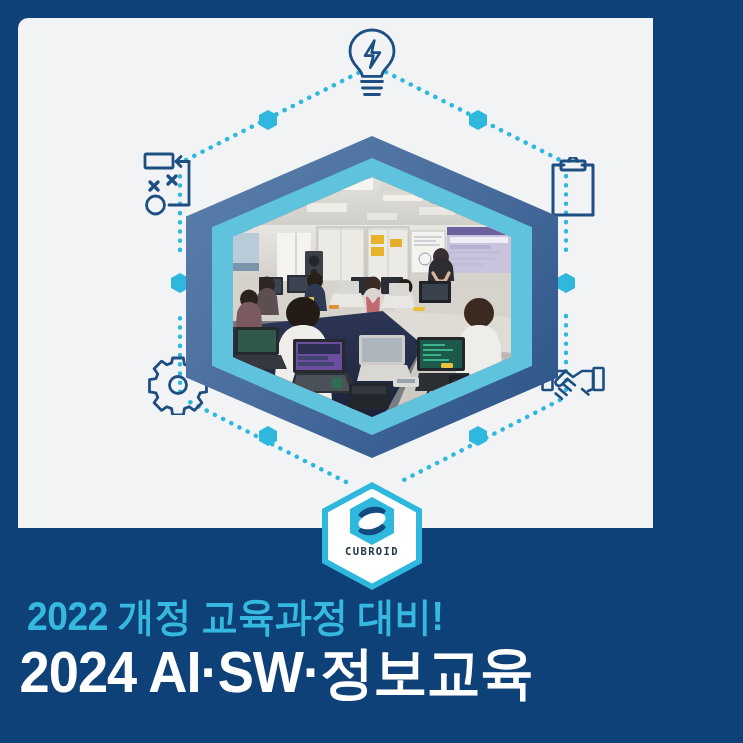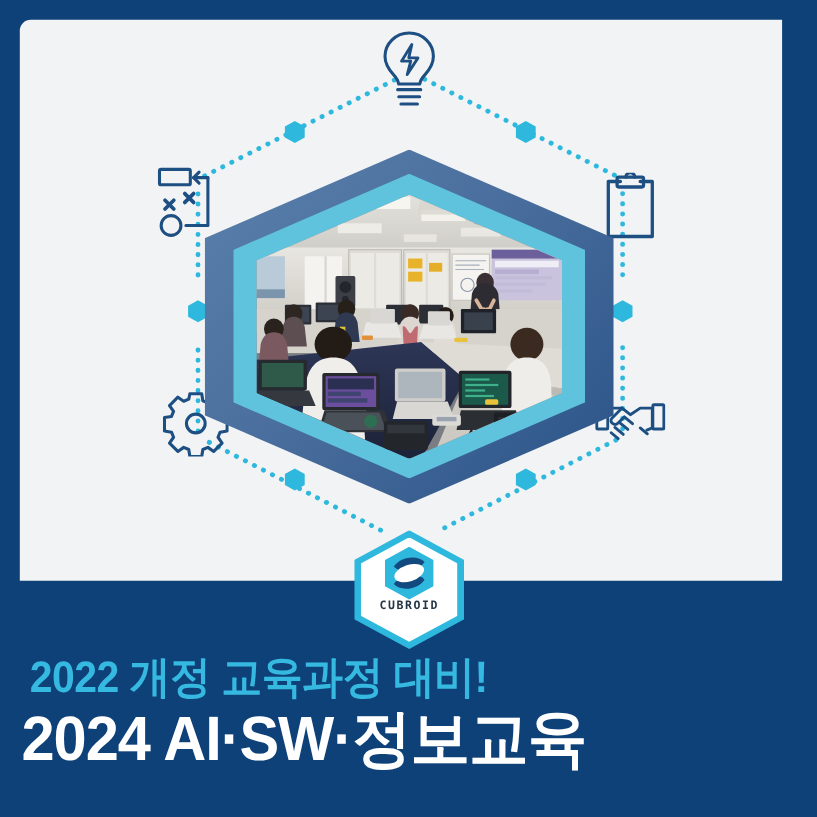--- a/index.html
+++ b/index.html
@@ -9,24 +9,25 @@
   }
   body {
     width: 743px;
     height: 743px;
     overflow: hidden;
     font-family: "Liberation Sans", sans-serif;
   }
 
   #poster {
     position: relative;
-    width: 711px;
+    width: 621px;
     height: 743px;
     background: #0f4179;
     overflow: hidden;
+    padding-left: 32px;
   }
 
   
   #panel {
     position: absolute;
     left: 18px;
     top: 18px;
     width: 707px;
     height: 510px;
     background: #f2f3f4;

